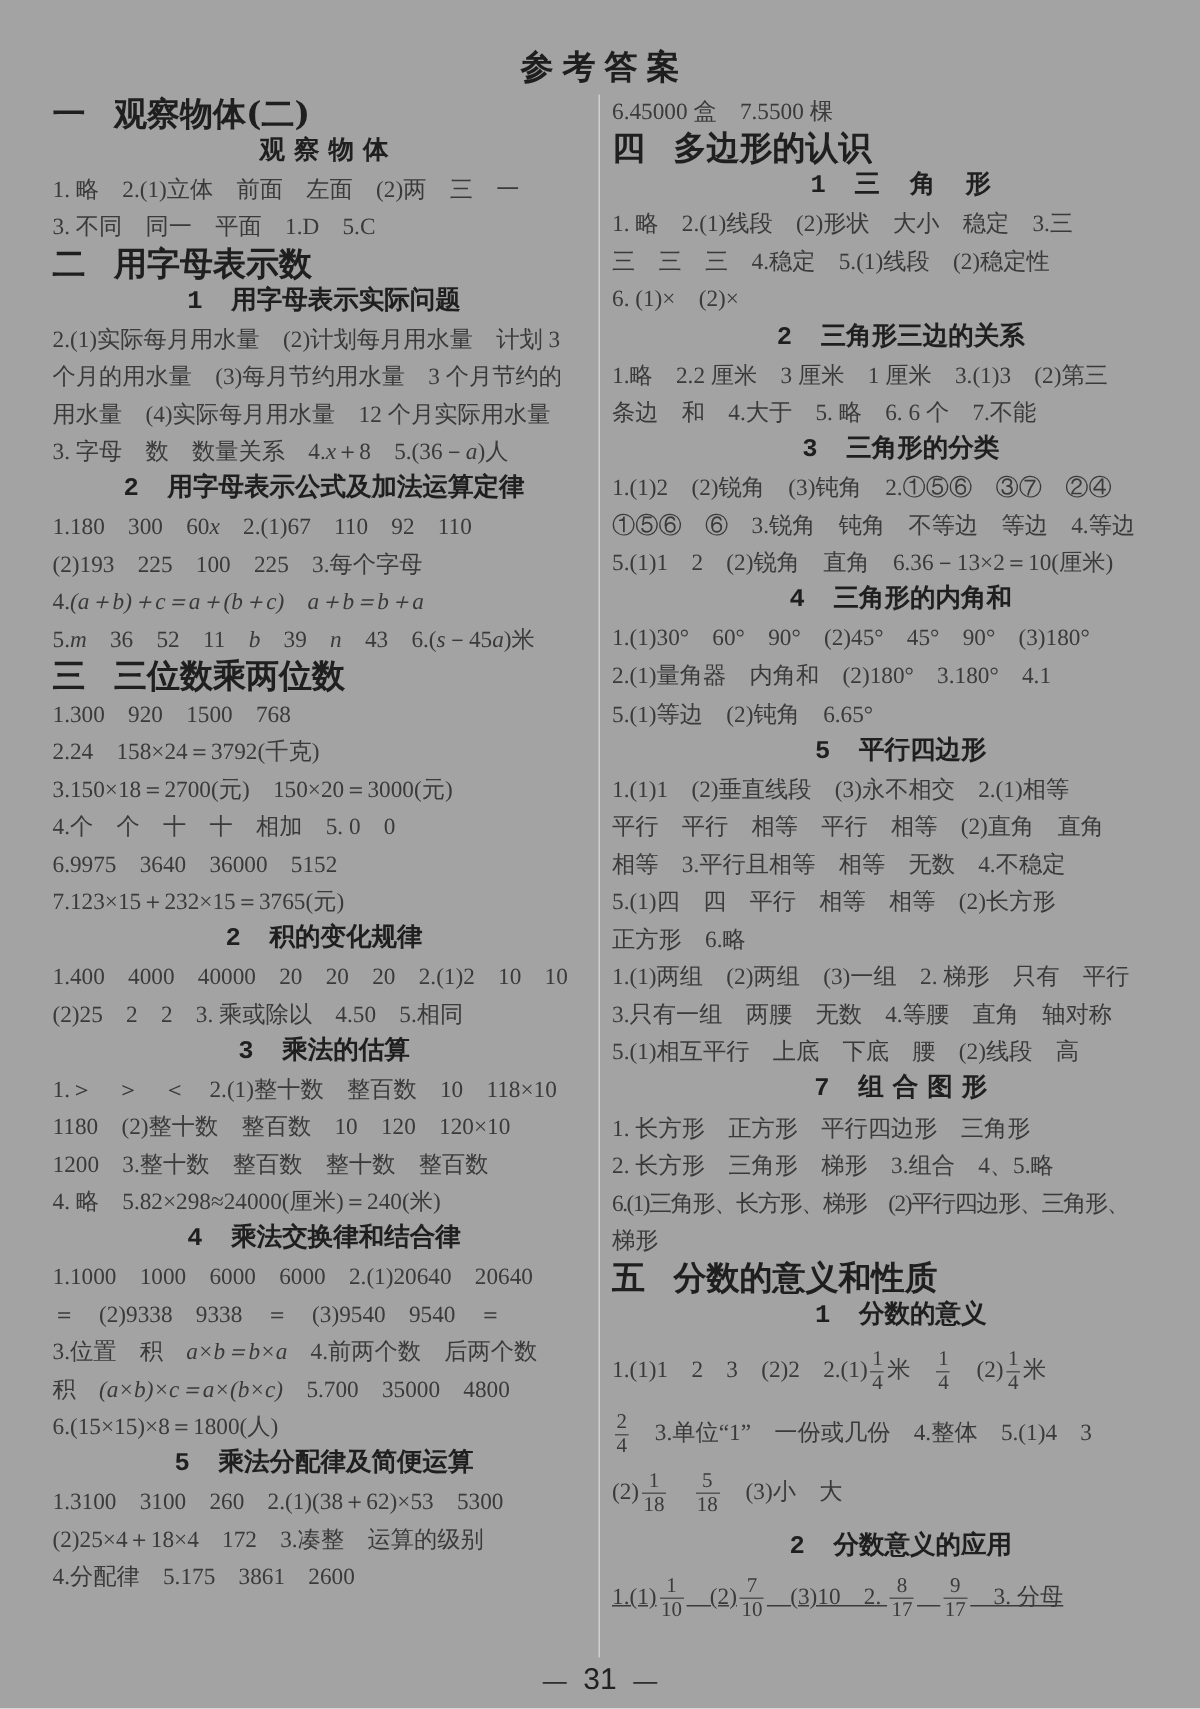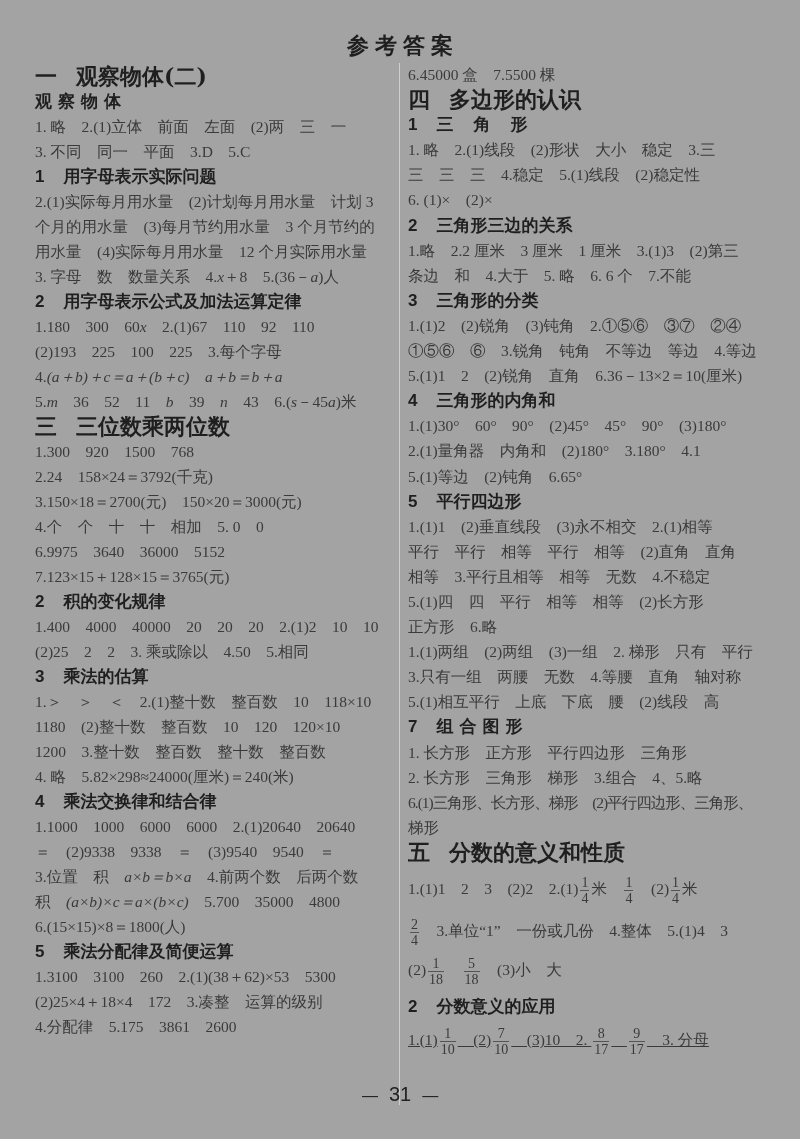--- a/index.html
+++ b/index.html
@@ -20,81 +20,82 @@
   .col-left { left: 35px; top: 63.5px; width: 362px; }
   .col-right { left: 408px; top: 62px; width: 385px; }
   .row { height: 25px; line-height: 25px; white-space: pre; }
   .col-right .row { height: 25.1px; line-height: 25.1px; }
   .line { font-size: 15.5px; color: #3a3a3a; }
   .ch {
     text-align: left; font-size: 22px; font-weight: bold; color: #1f1f1f;
     font-family: "DejaVu Serif", "Liberation Serif", serif;
   }
   .sec {
-    text-align: left; font-size: 17px; font-weight: bold; color: #1f1f1f;
-    font-family: Liberation Sans, sans-serif;
+    text-align: center; font-size: 17px; font-weight: bold; color: #1f1f1f;
+    font-family: Liberation Mono, monospace;
   }
   .hnum { margin-right: 19px; }
   .sp6 { letter-spacing: 6px; margin-right: -6px; }
   .sp20 { letter-spacing: 20px; margin-right: -20px; }
   .sp40 { letter-spacing: 40px; margin-right: -40px; }
   .tight { letter-spacing: -1px; }
   i.v { font-style: italic; }
   .frac {
     display: inline-block; vertical-align: middle; text-align: center;
     font-size: 14px; line-height: 15px; margin: 0 2px;
   }
   .frac > span { display: block; padding: 0 1px; }
   .frac .n { border-bottom: 1px solid #555; }
   .col-right .row.h47 { height: 47px; line-height: 47px; }
   .col-right .row.h38 { height: 38px; line-height: 38px; }
   .col-right .row.h40 { height: 40px; line-height: 40px; }
   .col-right .row.h33 { height: 33px; line-height: 33px; }
   .col-right .row.h34 { height: 34px; line-height: 34px; text-decoration: underline; }
   .pagenum {
-    position: absolute; top: 1083px; left: 0; width: 800px; text-align: center;
+    position: absolute; top: 1109px; left: 0; width: 800px; text-align: center;
     font-size: 20px; line-height: 22px; color: #222;
     font-family: "Liberation Sans", "DejaVu Sans", sans-serif;
   }
   .pagenum .dash { font-size: 16px; margin: 0 11px; }
 </style>
 </head>
 <body>
 
 <div class="page">
 
   <div class="title">参考答案</div>
   <div class="divider"></div>
 
   <div class="col col-left">
 
     <div class="row ch"><span class="hnum">一</span><span>观察物体(二)</span></div>
     <div class="row sec"><span class="sp6">观察物体</span></div>
     <div class="row line">1. 略　2.(1)立体　前面　左面　(2)两　三　一</div>
-    <div class="row line">3. 不同　同一　平面　3.D　5.C</div>
+    <div class="row line">3. 不同　同一　平面　1.D　5.C</div>
 
+    <div class="row ch"><span class="hnum">二</span><span>用字母表示数</span></div>
     <div class="row sec"><span class="hnum">1</span><span>用字母表示实际问题</span></div>
     <div class="row line">2.(1)实际每月用水量　(2)计划每月用水量　计划 3</div>
     <div class="row line">个月的用水量　(3)每月节约用水量　3 个月节约的</div>
     <div class="row line">用水量　(4)实际每月用水量　12 个月实际用水量</div>
     <div class="row line"><span>3. 字母　数　数量关系　4.</span><i class="v">x</i><span>＋8　5.(36－</span><i class="v">a</i><span>)人</span></div>
 
     <div class="row sec"><span class="hnum">2</span><span>用字母表示公式及加法运算定律</span></div>
     <div class="row line"><span>1.180　300　60</span><i class="v">x</i><span>　2.(1)67　110　92　110</span></div>
     <div class="row line">(2)193　225　100　225　3.每个字母</div>
     <div class="row line"><span>4.</span><i class="v">(a＋b)＋c＝a＋(b＋c)　a＋b＝b＋a</i></div>
     <div class="row line"><span>5.</span><i class="v">m</i><span>　36　52　11　</span><i class="v">b</i><span>　39　</span><i class="v">n</i><span>　43　6.(</span><i class="v">s</i><span>－45</span><i class="v">a</i><span>)米</span></div>
 
     <div class="row ch"><span class="hnum">三</span><span>三位数乘两位数</span></div>
     <div class="row line">1.300　920　1500　768</div>
     <div class="row line">2.24　158×24＝3792(千克)</div>
     <div class="row line">3.150×18＝2700(元)　150×20＝3000(元)</div>
     <div class="row line">4.个　个　十　十　相加　5. 0　0</div>
     <div class="row line">6.9975　3640　36000　5152</div>
-    <div class="row line">7.123×15＋128×15＝3765(元)</div>
+    <div class="row line">7.123×15＋232×15＝3765(元)</div>
 
     <div class="row sec"><span class="hnum">2</span><span>积的变化规律</span></div>
     <div class="row line">1.400　4000　40000　20　20　20　2.(1)2　10　10</div>
     <div class="row line">(2)25　2　2　3. 乘或除以　4.50　5.相同</div>
 
     <div class="row sec"><span class="hnum">3</span><span>乘法的估算</span></div>
     <div class="row line">1.＞　＞　＜　2.(1)整十数　整百数　10　118×10</div>
     <div class="row line">1180　(2)整十数　整百数　10　120　120×10</div>
     <div class="row line">1200　3.整十数　整百数　整十数　整百数</div>
     <div class="row line">4. 略　5.82×298≈24000(厘米)＝240(米)</div>
@@ -147,20 +148,21 @@
     <div class="row line">3.只有一组　两腰　无数　4.等腰　直角　轴对称</div>
     <div class="row line">5.(1)相互平行　上底　下底　腰　(2)线段　高</div>
 
     <div class="row sec"><span class="hnum">7</span><span class="sp6">组合图形</span></div>
     <div class="row line">1. 长方形　正方形　平行四边形　三角形</div>
     <div class="row line">2. 长方形　三角形　梯形　3.组合　4、5.略</div>
     <div class="row line tight">6.(1)三角形、长方形、梯形　(2)平行四边形、三角形、</div>
     <div class="row line">梯形</div>
 
     <div class="row ch"><span class="hnum">五</span><span>分数的意义和性质</span></div>
+    <div class="row sec"><span class="hnum">1</span><span>分数的意义</span></div>
 
     <div class="row line h47"><span>1.(1)1　2　3　(2)2　2.(1)</span><span class="frac"><span class="n">1</span><span class="d">4</span></span><span>米　</span><span class="frac"><span class="n">1</span><span class="d">4</span></span><span>　(2)</span><span class="frac"><span class="n">1</span><span class="d">4</span></span><span>米</span></div>
 
     <div class="row line h38"><span class="frac"><span class="n">2</span><span class="d">4</span></span><span>　3.单位“1”　一份或几份　4.整体　5.(1)4　3</span></div>
 
     <div class="row line h40"><span>(2)</span><span class="frac"><span class="n">1</span><span class="d">18</span></span><span>　</span><span class="frac"><span class="n">5</span><span class="d">18</span></span><span>　(3)小　大</span></div>
 
     <div class="row sec h33"><span class="hnum">2</span><span>分数意义的应用</span></div>
 
     <div class="row line h34"><span>1.(1)</span><span class="frac"><span class="n">1</span><span class="d">10</span></span><span>　(2)</span><span class="frac"><span class="n">7</span><span class="d">10</span></span><span>　(3)10　2. </span><span class="frac"><span class="n">8</span><span class="d">17</span></span><span>　</span><span class="frac"><span class="n">9</span><span class="d">17</span></span><span>　3. 分母</span></div>

